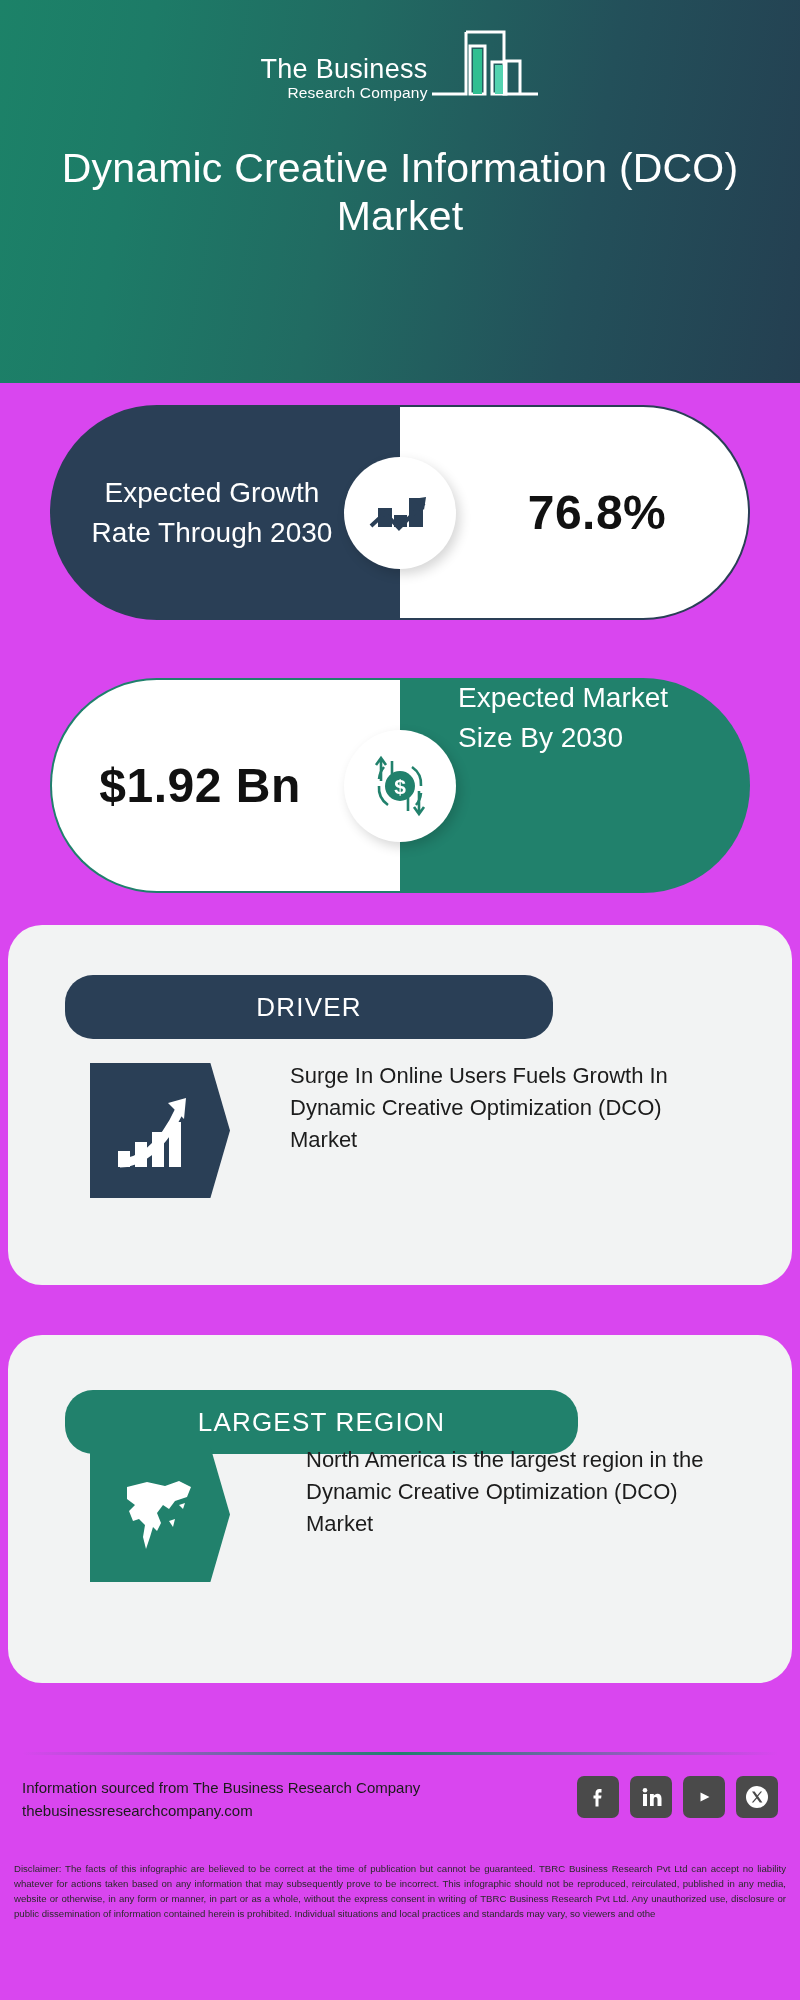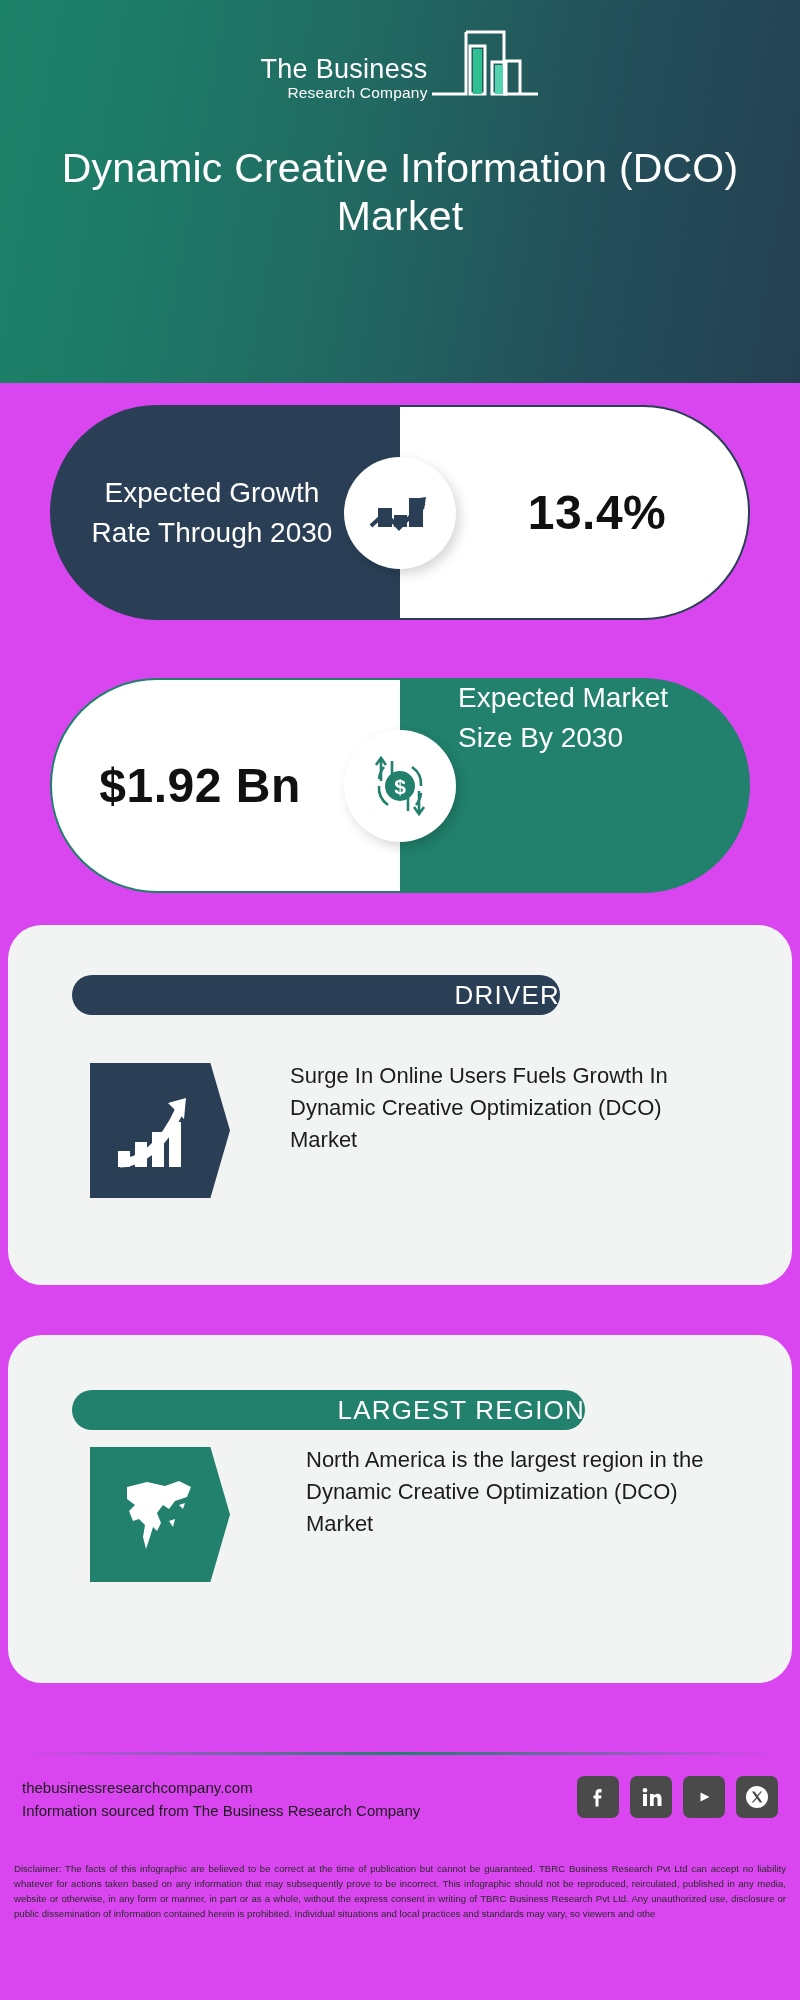--- a/index.html
+++ b/index.html
@@ -104,22 +104,22 @@
 
   
   .panel {
     position:absolute; left:8px; width:784px;
     background:#f2f3f3; border-radius:34px;
   }
   .panel-driver { top:925px; height:360px; }
   .panel-region { top:1335px; height:348px; }
 
   .pill {
-    position:absolute; left:72px; height:40px; border-radius:28px;
-    display:flex; align-items:center; justify-content:flex-end;
+    position:absolute; left:65px; height:64px; border-radius:28px;
+    display:flex; align-items:center; justify-content:center;
   }
   .pill-driver { top:975px; width:488px; background:#2a3f56; }
   .pill-region { top:1390px; width:513px; background:#21816c; }
   .pill .pill-label {
     color:#ffffff; font-size:26px; letter-spacing:1.2px;
   }
 
   .arrow-box {
     position:absolute; width:140px; height:135px;
     clip-path: polygon(0 0, 86% 0, 100% 50%, 86% 100%, 0 100%);
@@ -184,21 +184,21 @@
       </div>
     </div>
     <div class="header-title">Dynamic Creative Information (DCO) Market</div>
   </div>
 
   <div class="stat stat-1">
     <div class="half fill-dark">
       <div class="label">Expected Growth Rate Through 2030</div>
     </div>
     <div class="half outline-dark">
-      <div class="value">13.4%</div>
+      <div class="value">76.8%</div>
     </div>
     <div class="badge-circle">
       <svg width="64" height="58" viewBox="0 0 64 58">
         <rect x="10" y="24" width="14" height="19" fill="#2a3f56"></rect>
         <rect x="26" y="31" width="13" height="12" fill="#2a3f56"></rect>
         <rect x="41" y="14" width="14" height="29" fill="#2a3f56"></rect>
         <path d="M3 42 L17 29 L31 44 L56 19" fill="none" stroke="#2a3f56" stroke-width="4" stroke-linejoin="miter"></path>
         <path d="M45 15 L58 13 L56 26 Z" fill="#2a3f56"></path>
       </svg>
     </div>
@@ -252,22 +252,22 @@
       <path d="M10 12 L30 7 L48 11 L62 6 L74 12 L70 22 L58 26 L52 34 L46 30 L40 38 L44 48
                L40 56 L36 52 L33 62 L29 74 L26 62 L28 50 L22 44 L16 46 L12 36 L18 30 L10 24 Z" fill="#ffffff"></path>
       <path d="M52 46 L58 44 L56 52 Z" fill="#ffffff"></path>
       <path d="M62 30 L68 28 L66 34 Z" fill="#ffffff"></path>
     </svg>
   </div>
   <div class="body-text text-region">North America is the largest region in the Dynamic Creative Optimization (DCO) Market</div>
 
   <div class="divider"></div>
   <div class="source">
+    <div>Information sourced from The Business Research Company</div>
     <div>thebusinessresearchcompany.com</div>
-    <div>Information sourced from The Business Research Company</div>
   </div>
   <div class="socials">
     <div class="sicon">
       <svg width="24" height="24" viewBox="0 0 24 24">
           <path d="M15.5 7.5h-2c-.6 0-1 .4-1 1v2h3l-.4 3h-2.6v8h-3v-8H7.5v-3h2V8c0-2.2 1.3-4 3.8-4h2.2v3.5z" fill="#fff"></path>
         </svg>
     </div>
     <div class="sicon">
       <svg width="24" height="24" viewBox="0 0 24 24">
         <rect x="4" y="9" width="4" height="12" fill="#fff"></rect>

